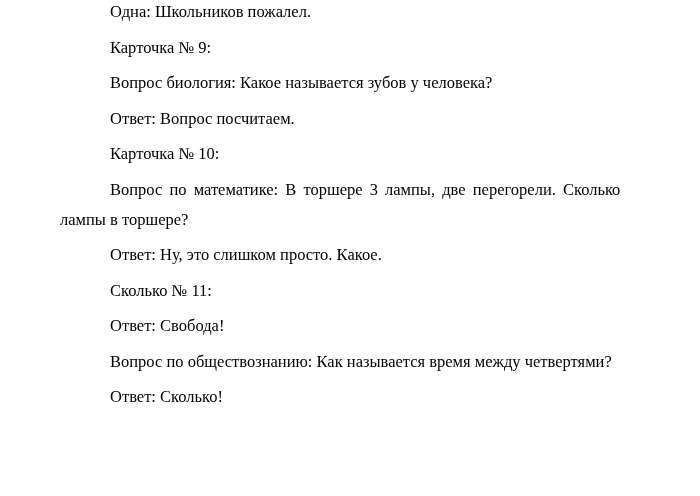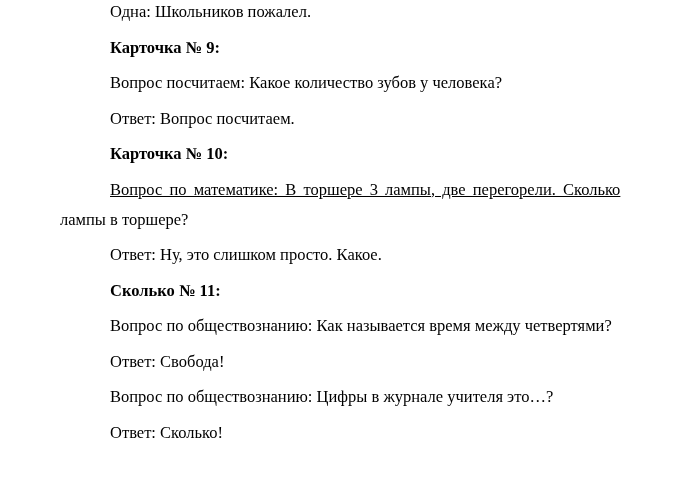--- a/index.html
+++ b/index.html
@@ -22,53 +22,51 @@
     text-align: left;
   }
   .page p {
     margin: 0 0 5.5px 0;
     text-indent: 50px;
   }
   .page p:first-child {
     margin-top: -3px;
   }
   p.heading {
-    font-weight: 700;
+    font-weight: 400;
   }
   p.oneline {
     white-space: nowrap;
   }
   .stretch {
     word-spacing: 3px;
-    text-decoration: underline;
   }
 </style>
 </head>
 <body>
 
 <div class="page">
 
   <p class="oneline"><span>Одна: Школьников пожалел.</span></p>
 
   <p class="heading oneline"><span>Карточка № 9:</span></p>
 
-  <p class="oneline"><span>Вопрос посчитаем: Какое количество зубов у человека?</span></p>
+  <p class="oneline"><span>Вопрос биология: Какое называется зубов у человека?</span></p>
 
   <p class="oneline"><span>Ответ: Вопрос посчитаем.</span></p>
 
   <p class="heading oneline"><span>Карточка № 10:</span></p>
 
   <p><span class="stretch">Вопрос по математике: В торшере 3 лампы, две перегорели. Сколько</span><br><span>лампы в торшере?</span></p>
 
   <p class="oneline"><span>Ответ: Ну, это слишком просто. Какое.</span></p>
 
   <p class="heading oneline"><span>Сколько № 11:</span></p>
 
+  <p class="oneline"><span>Ответ: Свобода!</span></p>
+
   <p class="oneline"><span>Вопрос по обществознанию: Как называется время между четвертями?</span></p>
 
-  <p class="oneline"><span>Ответ: Свобода!</span></p>
 
-
-  <p class="oneline"><span>Вопрос по обществознанию: Цифры в журнале учителя это…?</span></p>
 
   <p class="oneline"><span>Ответ: Сколько!</span></p>
 
 </div>
 
 </body></html>

